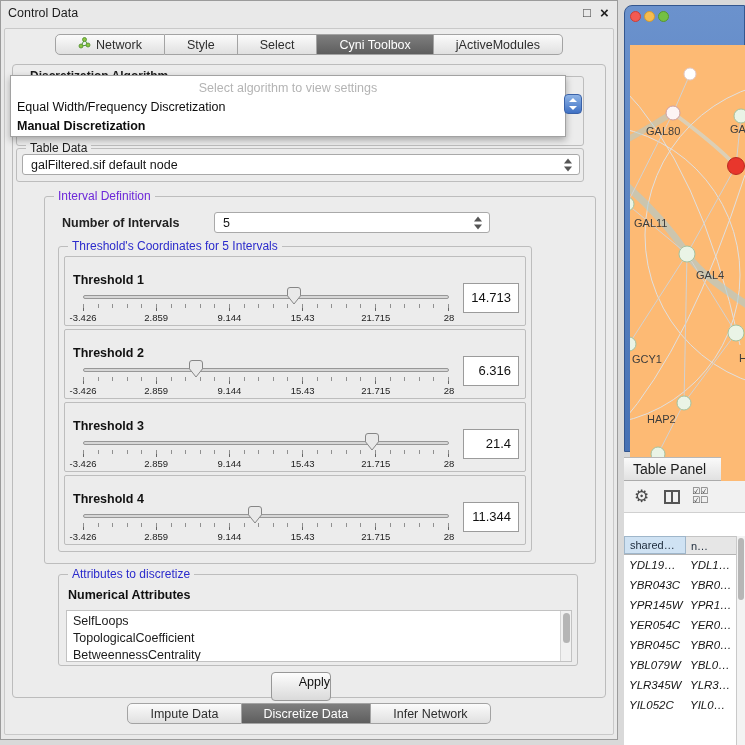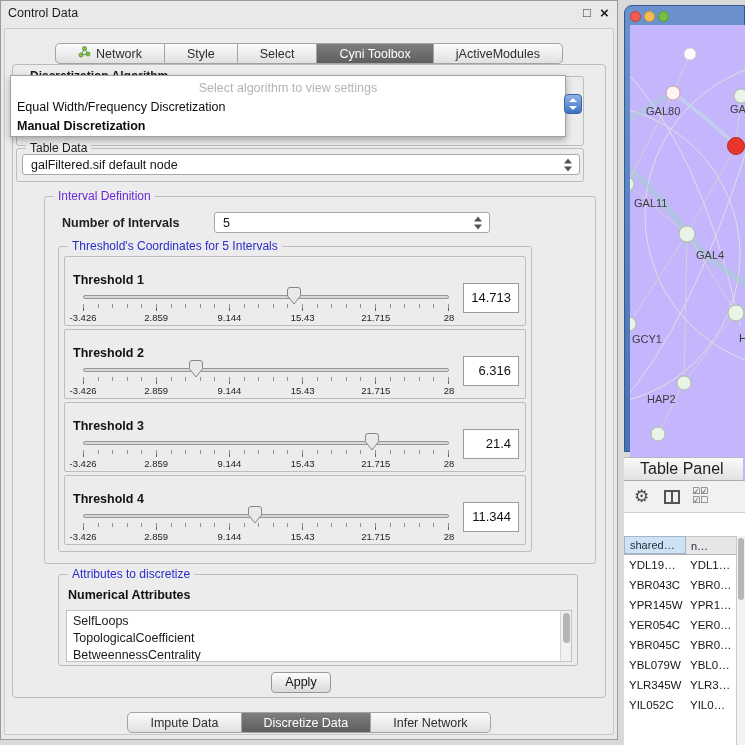--- a/index.html
+++ b/index.html
@@ -23,21 +23,21 @@
   
   .tabstrip { display:flex; justify-content:center; left:0; width:618px; }
   #tabs-top { top:34px; }
   #tabs-bottom { top:703px; }
   .tab {
     display:flex; align-items:center; gap:5px;
     padding:3px 22px; height:21px;
     font-size:12.5px; color:#2e2e2e;
     background:linear-gradient(#fbfbfb,#e0e0e0);
     border:1px solid #a3a3a3; border-left:none;
-    white-space:nowrap; cursor:default;margin-top:9px;
+    white-space:nowrap; cursor:default;
   }
   .tab:first-child { border-left:1px solid #a3a3a3; border-radius:5px 0 0 5px; }
   .tab:last-child { border-radius:0 5px 5px 0; }
   .tab.selected { background:linear-gradient(#7e7e7e,#5e5e5e); color:#fff; }
 
   
   #tab-pane { left:12px; top:64px; width:594px; height:634px; border:1px solid #bcbcbc; border-radius:4px; }
   .groupbox { border:1px solid #bdbdbd; border-radius:3px; }
   .group-title {
     position:absolute; top:-8px; left:9px;
@@ -96,49 +96,49 @@
 
   
   #attr-subtitle { left:68px; top:588px; font-size:12.5px; font-weight:bold; color:#111; }
   #attr-list { left:66px; top:610px; width:506px; height:52px; background:#fff; border:1px solid #c2c2c2; overflow:hidden; padding:2px 0 0 6px; }
   .list-item { font-size:12.5px; line-height:17px; color:#1a1a1a; white-space:nowrap; }
   #attr-scrollbar { left:560px; top:611px; width:11px; height:50px; background:#f1f1f1; border-left:1px solid #d5d5d5; }
   #attr-thumb { position:absolute; left:1.5px; top:2px; width:7px; height:30px; background:#b5b5b5; border-radius:4px; }
 
   
   #apply-btn {
-    left:271px; top:672px; width:60px; height:21px;
+    left:271px; top:672px; width:60px; height:29px;
     background:linear-gradient(#fdfdfd,#dadada);
     border:1px solid #989898; border-radius:4px;
-    font-size:12.5px; color:#111; text-align:center; line-height:19px;
+    font-size:12.5px; color:#111; text-align:right; line-height:19px;
   }
 
   
   #net-window { left:624px; top:5px; width:121px; height:447px; background:linear-gradient(#6b92cd,#4671b4); border:1px solid #34578f; border-radius:8px 0 0 0; }
   .traffic { position:absolute; top:11px; width:11px; height:11px; border-radius:50%; }
   #tl-close { left:630px; background:#f25a52; border:1px solid #ca3f38; }
   #tl-min   { left:644px; background:#f6bc4f; border:1px solid #cf9a33; }
   #tl-zoom  { left:658px; background:#74c043; border:1px solid #58972f; }
-  #net-canvas { left:630px; top:25px; width:115px; height:485px; background:#c4b5fd; overflow:hidden; }
+  #net-canvas { left:630px; top:45px; width:115px; height:485px; background:#fdba74; overflow:hidden; }
   #net-canvas svg { display:block; }
   #net-canvas text { font-family:"Liberation Sans","DejaVu Sans",sans-serif; font-size:11px; fill:#3c3c3c; }
 
   
-  #tp-bar { left:624px; top:457px; width:119px; height:24px; background:linear-gradient(#fafafa,#e1e1e1); border-top:1px solid #b8b8b8; border-bottom:1px solid #ababab; font-size:16px; color:#1e1e1e; line-height:22px; padding-left:16px; }
+  #tp-bar { left:624px; top:457px; width:97px; height:24px; background:linear-gradient(#fafafa,#e1e1e1); border-top:1px solid #b8b8b8; border-bottom:1px solid #ababab; font-size:14px; color:#1e1e1e; line-height:22px; padding-left:9px; }
   #tp-toolbar { left:624px; top:481px; width:121px; height:32px; background:#f1f1f1; border-bottom:1px solid #d0d0d0; }
   #tp-gear { position:absolute; left:10px; top:5px; font-size:17px; color:#4a4a4a; }
   #tp-table-icon { position:absolute; left:40px; top:9px; }
   #tp-checks { position:absolute; left:68px; top:6px; font-size:9px; line-height:9px; color:#3f3f3f; letter-spacing:0; }
   #tp-bg { left:624px; top:513px; width:121px; height:232px; background:#fff; }
   #tp-header { left:624px; top:536px; width:112px; height:19px; display:flex; background:#e6e6e6; border-bottom:1px solid #b3b3b3; font-size:11px; color:#1c2a3a; }
   .h-cell { display:flex; align-items:center; padding-left:5px; }
   #h-cell-0 { width:62px; background:#cfe2f3; border:1px solid #9fb6ca; }
   #h-cell-1 { flex:1; background:#e6e6e6; border-top:1px solid #c4c4c4; }
   #tp-rows { left:624px; top:555px; width:112px; height:190px; overflow:hidden; }
-  .t-row { display:flex; height:20px; align-items:center; font-size:11.5px; color:#161616; }
+  .t-row { display:flex; height:20px; align-items:center; font-size:11.5px; color:#161616;font-style:italic; }
   .t-cell { white-space:nowrap; overflow:hidden; }
   .t-cell:first-child { width:62px; padding-left:5px; }
   .t-cell:last-child  { flex:1; padding-left:4px; }
   #tp-scrollbar { left:736px; top:536px; width:9px; height:209px; background:#f3f3f3; border-left:1px solid #c9c9c9; }
   #tp-thumb { position:absolute; left:1px; top:2px; width:6px; height:62px; background:#b6b6b6; border-radius:3px; }
 </style>
 </head>
 <body>
 
 <div class="abs" id="cp-window"></div>

